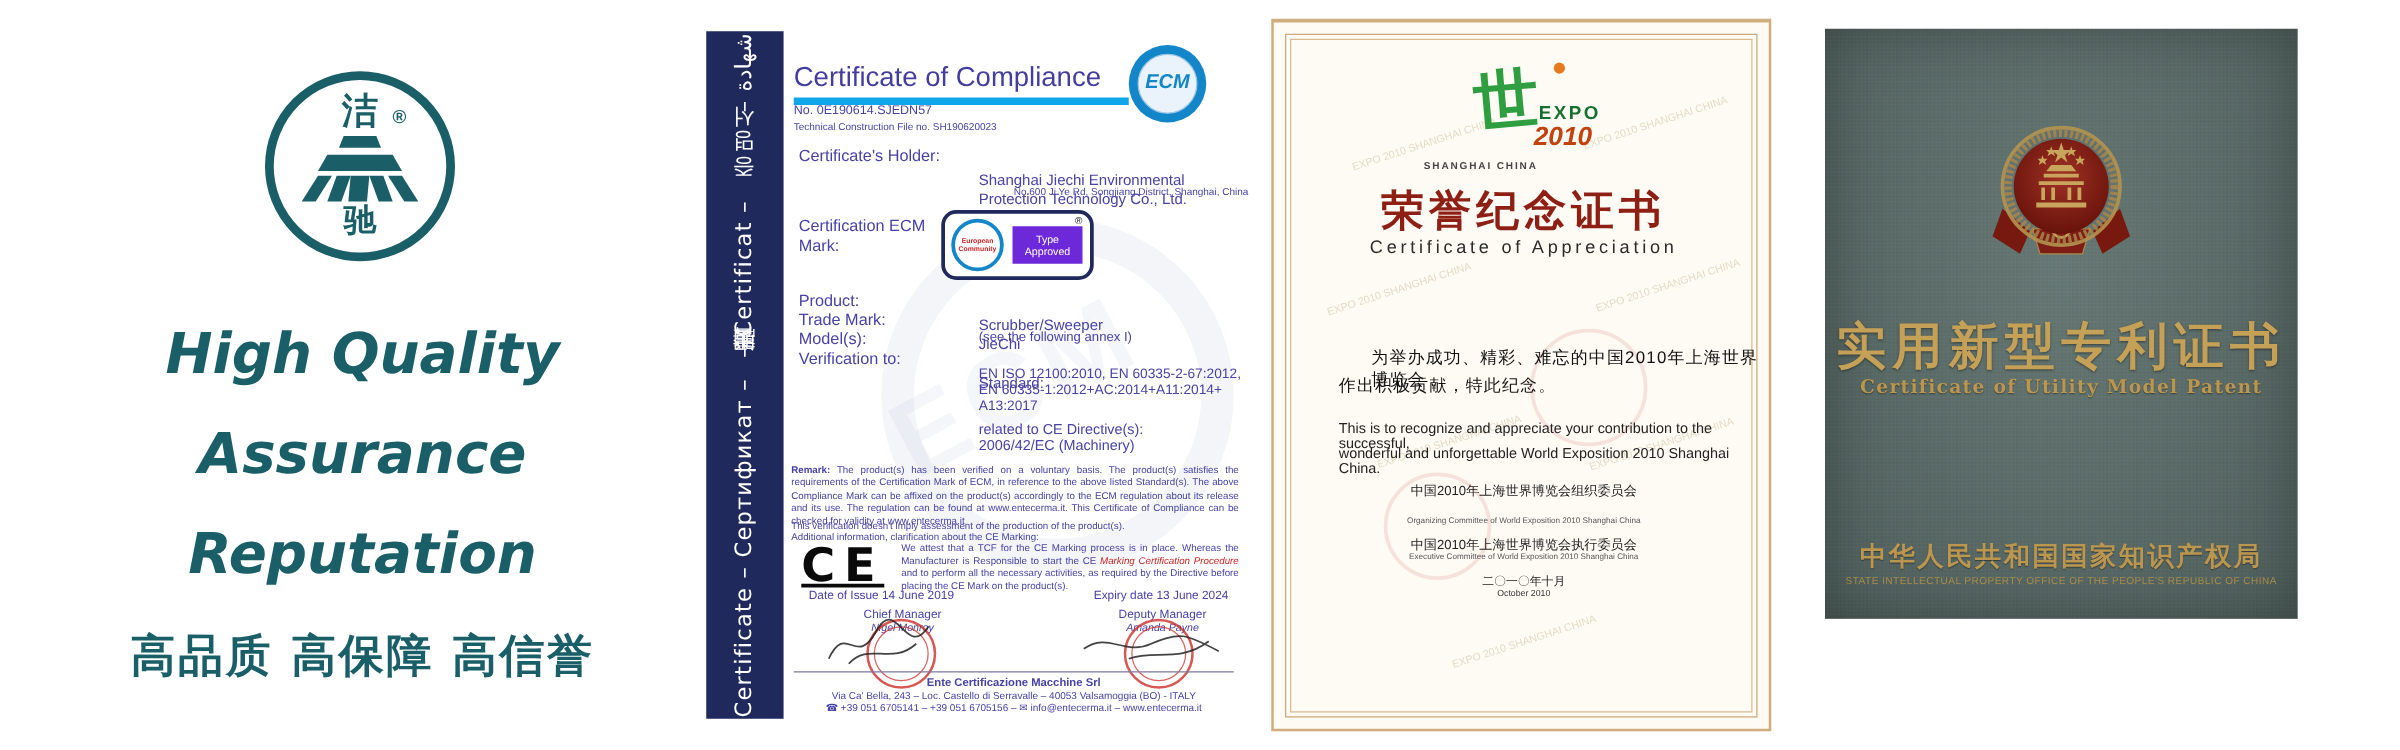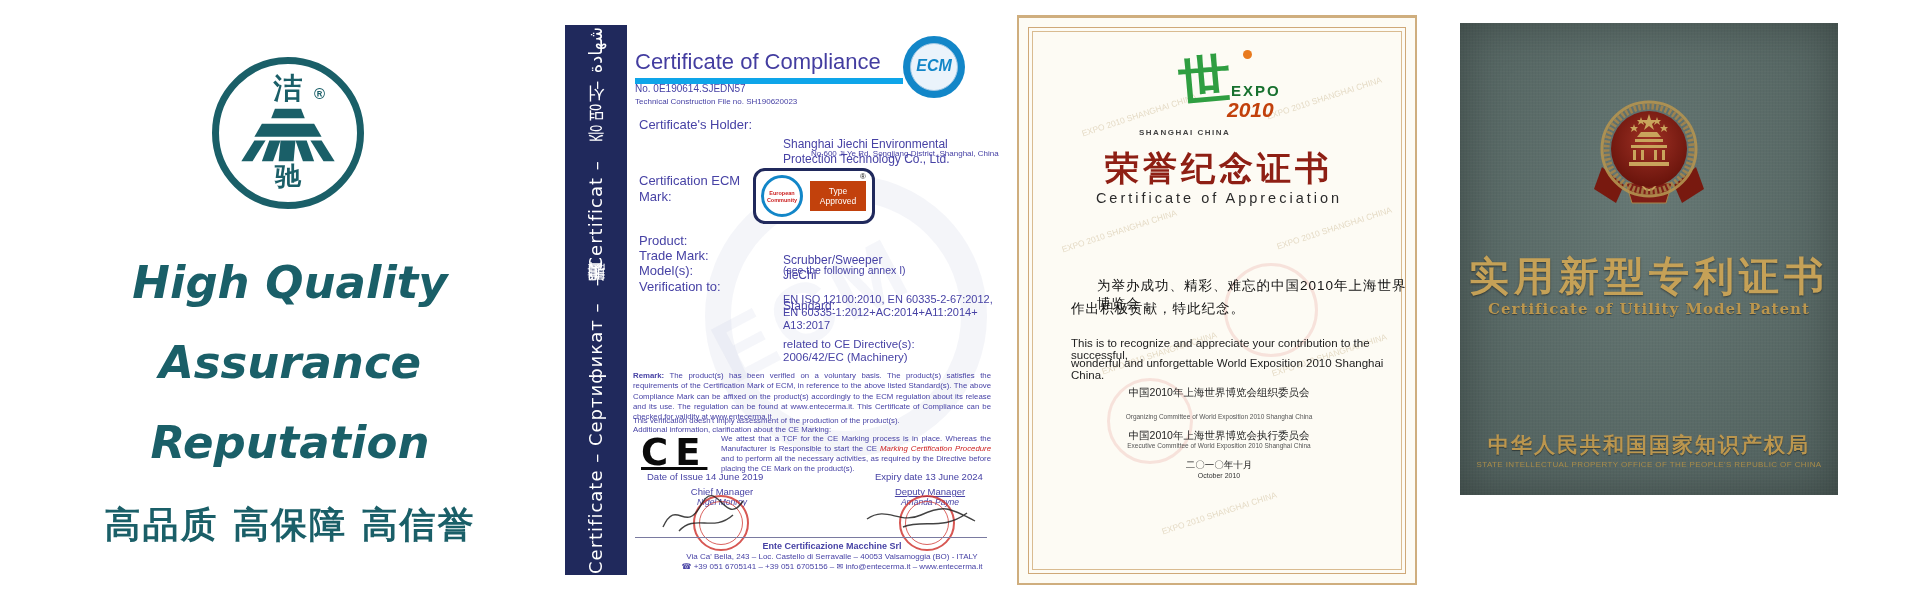--- a/index.html
+++ b/index.html
@@ -37,21 +37,21 @@
   .c2-tcf{left:8px;top:72px;font-size:8px;}
   .c2-label{font-size:13px;line-height:1.25;}
   .c2-val{font-size:12px;line-height:1.25;margin-top:20px;}
   .holder-l{left:12px;top:92px;width:130px;}
   .holder-v{left:156px;top:92px;width:212px;}
   .holder-a{left:156px;top:124px;width:212px;font-size:8px;padding-left:28px;}
   .mark-l{left:12px;top:148px;width:130px;}
   .badge{left:126px;top:143px;width:122px;height:56px;border:3px solid #20295c;border-radius:12px;background:#fff;box-sizing:border-box;}
   .badge-circle{left:5px;top:4px;width:42px;height:42px;border-radius:50%;border:3px solid #1286c8;box-sizing:border-box;}
   .badge-ec{left:2px;top:12px;width:32px;text-align:center;font-size:5.5px;line-height:1.2;color:#cc2222;font-weight:bold;}
-  .badge-type{left:54px;top:10px;width:56px;height:30px;background:#c2410c;color:#fff;font-size:8.5px;
+  .badge-type{left:54px;top:10px;width:56px;height:30px;background:#6d28d9;color:#fff;font-size:8.5px;
               display:flex;align-items:center;justify-content:center;text-align:center;line-height:1.2;}
   .badge-reg{left:104px;top:1px;font-size:8px;color:#111;}
   .prod-l{left:12px;top:208px;} .prod-v{left:156px;top:208px;}
   .tm-l{left:12px;top:223px;}   .tm-v{left:156px;top:223px;}
   .mod-l{left:12px;top:238px;}  .mod-v{left:156px;top:239px;font-size:10.5px;}
   .ver-l{left:12px;top:254px;}  .std-h{left:156px;top:254px;}
   .std1{left:156px;top:268px;font-size:11px;}
   .std2{left:156px;top:281px;font-size:11px;}
   .std3{left:156px;top:294px;font-size:11px;}
   .dir1{left:156px;top:313px;font-size:11.5px;}
@@ -60,28 +60,28 @@
   .note{left:6px;top:391px;font-size:7.8px;}
   .additional{left:6px;top:400px;font-size:7.8px;}
   .ce{left:14px;top:406px;font-size:37px;font-weight:bold;color:#0a0a0a;letter-spacing:7px;font-family:"DejaVu Sans",sans-serif;text-decoration:underline;}
   .attest{left:94px;top:409px;width:270px;font-size:7.8px;line-height:1.3;text-align:justify;}
   .red{color:#cc2222;font-style:italic;}
   .issue{left:20px;top:446px;font-size:9.5px;}
   .expiry{left:248px;top:446px;font-size:9.5px;}
   .sig-t{width:130px;text-align:center;font-size:9.5px;}
   .sig-n{width:130px;text-align:center;font-size:8.5px;font-style:italic;}
   .chief-t{left:30px;top:461px;} .chief-n{left:30px;top:472px;}
-  .dep-t{left:238px;top:461px;text-decoration:underline;}  .dep-n{left:238px;top:472px;}
+  .dep-t{left:238px;top:461px;}  .dep-n{left:238px;top:472px;}
   .stamp{width:52px;height:52px;border:2px solid rgba(205,45,40,.8);border-radius:50%;}
   .stamp::after{content:"";position:absolute;inset:4px;border:1px solid rgba(205,45,40,.75);border-radius:50%;}
   .stamp1{left:66px;top:470px;} .stamp2{left:272px;top:470px;}
   .sig-svg{width:120px;height:48px;}
   .sigsvg1{left:28px;top:466px;} .sigsvg2{left:236px;top:466px;}
   .sep{left:8px;top:512px;width:352px;border-top:1px solid #7a7aa0;}
-  .f-line{left:0;width:368px;text-align:center;padding-left:21px;}
+  .f-line{left:0;width:368px;text-align:center;}
   .f-company{top:516px;font-size:9px;font-weight:bold;}
   .f-addr{top:527px;font-size:8px;}
   .f-contact{top:537px;font-size:8px;}
 
   
   .cert3{left:1017px;top:15px;width:400px;height:570px;background:#fdfbf4;
          border:2px solid #cfae7e;border-top-width:3px;box-sizing:border-box;}
   .frame1{inset:9px;border:1px solid #cfa878;}
   .frame2{inset:13px;border:1px solid #d9bb90;}
   .wm{font-size:8.5px;color:rgba(176,150,95,.32);transform:rotate(-18deg);white-space:nowrap;}

